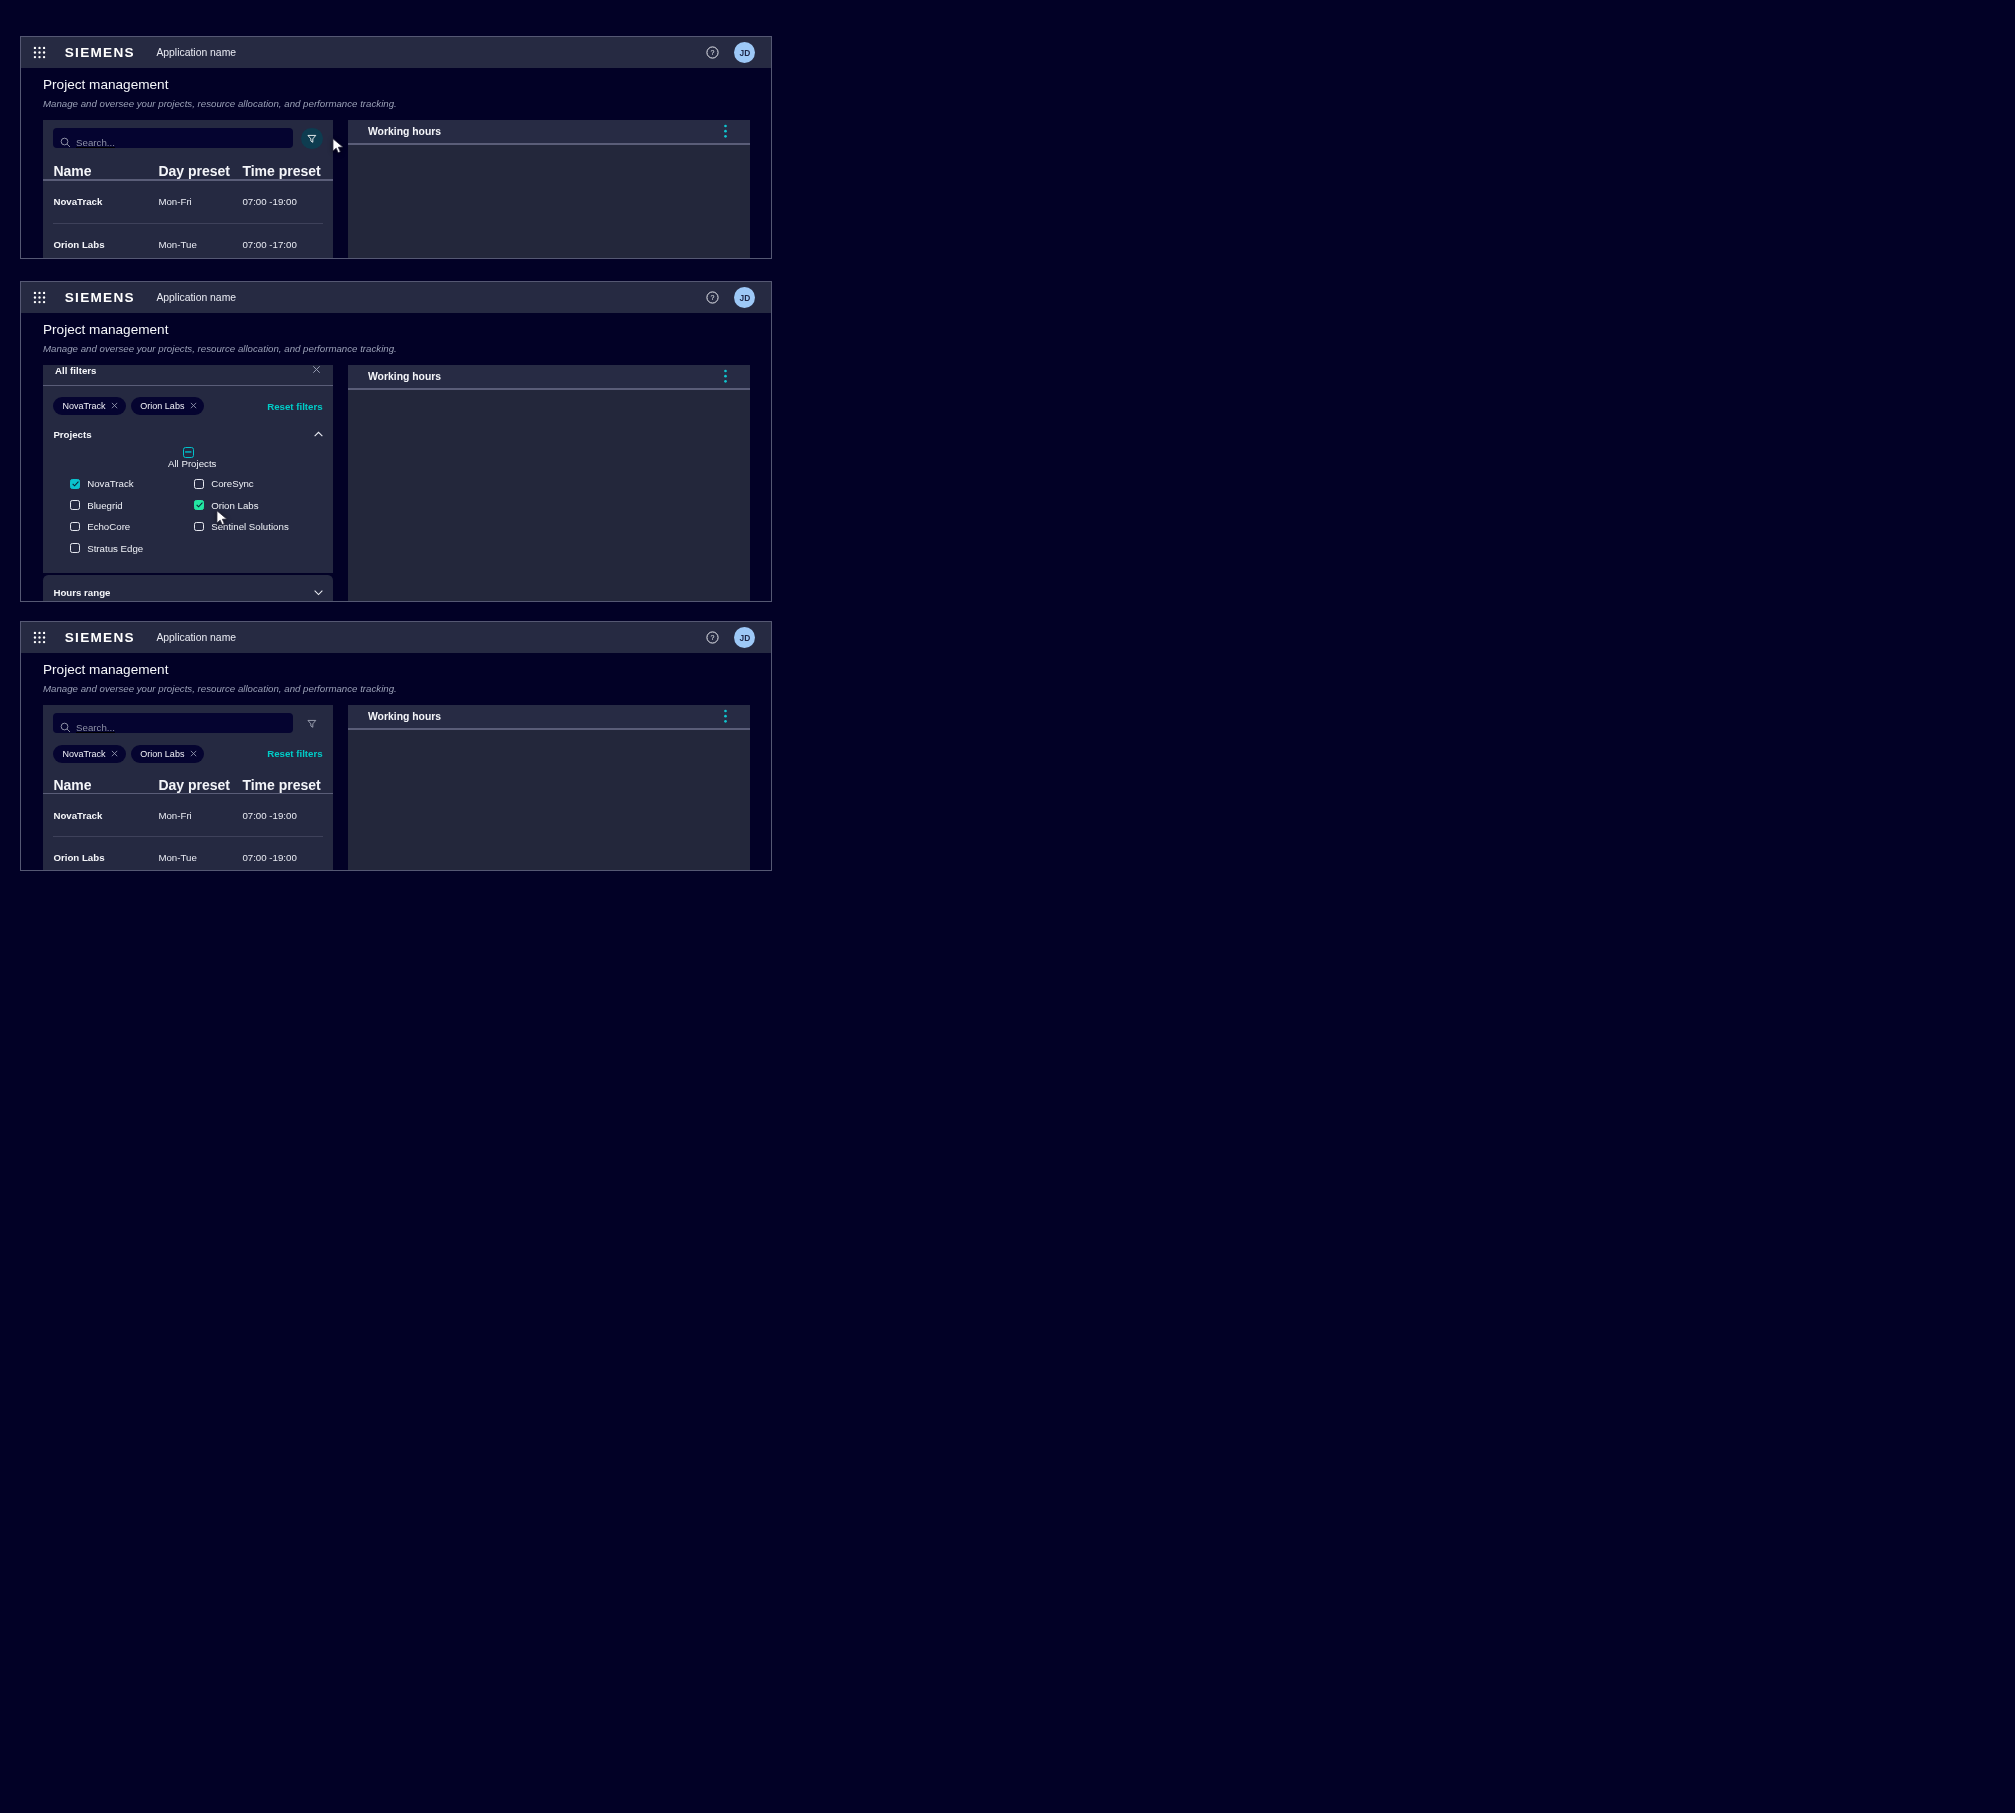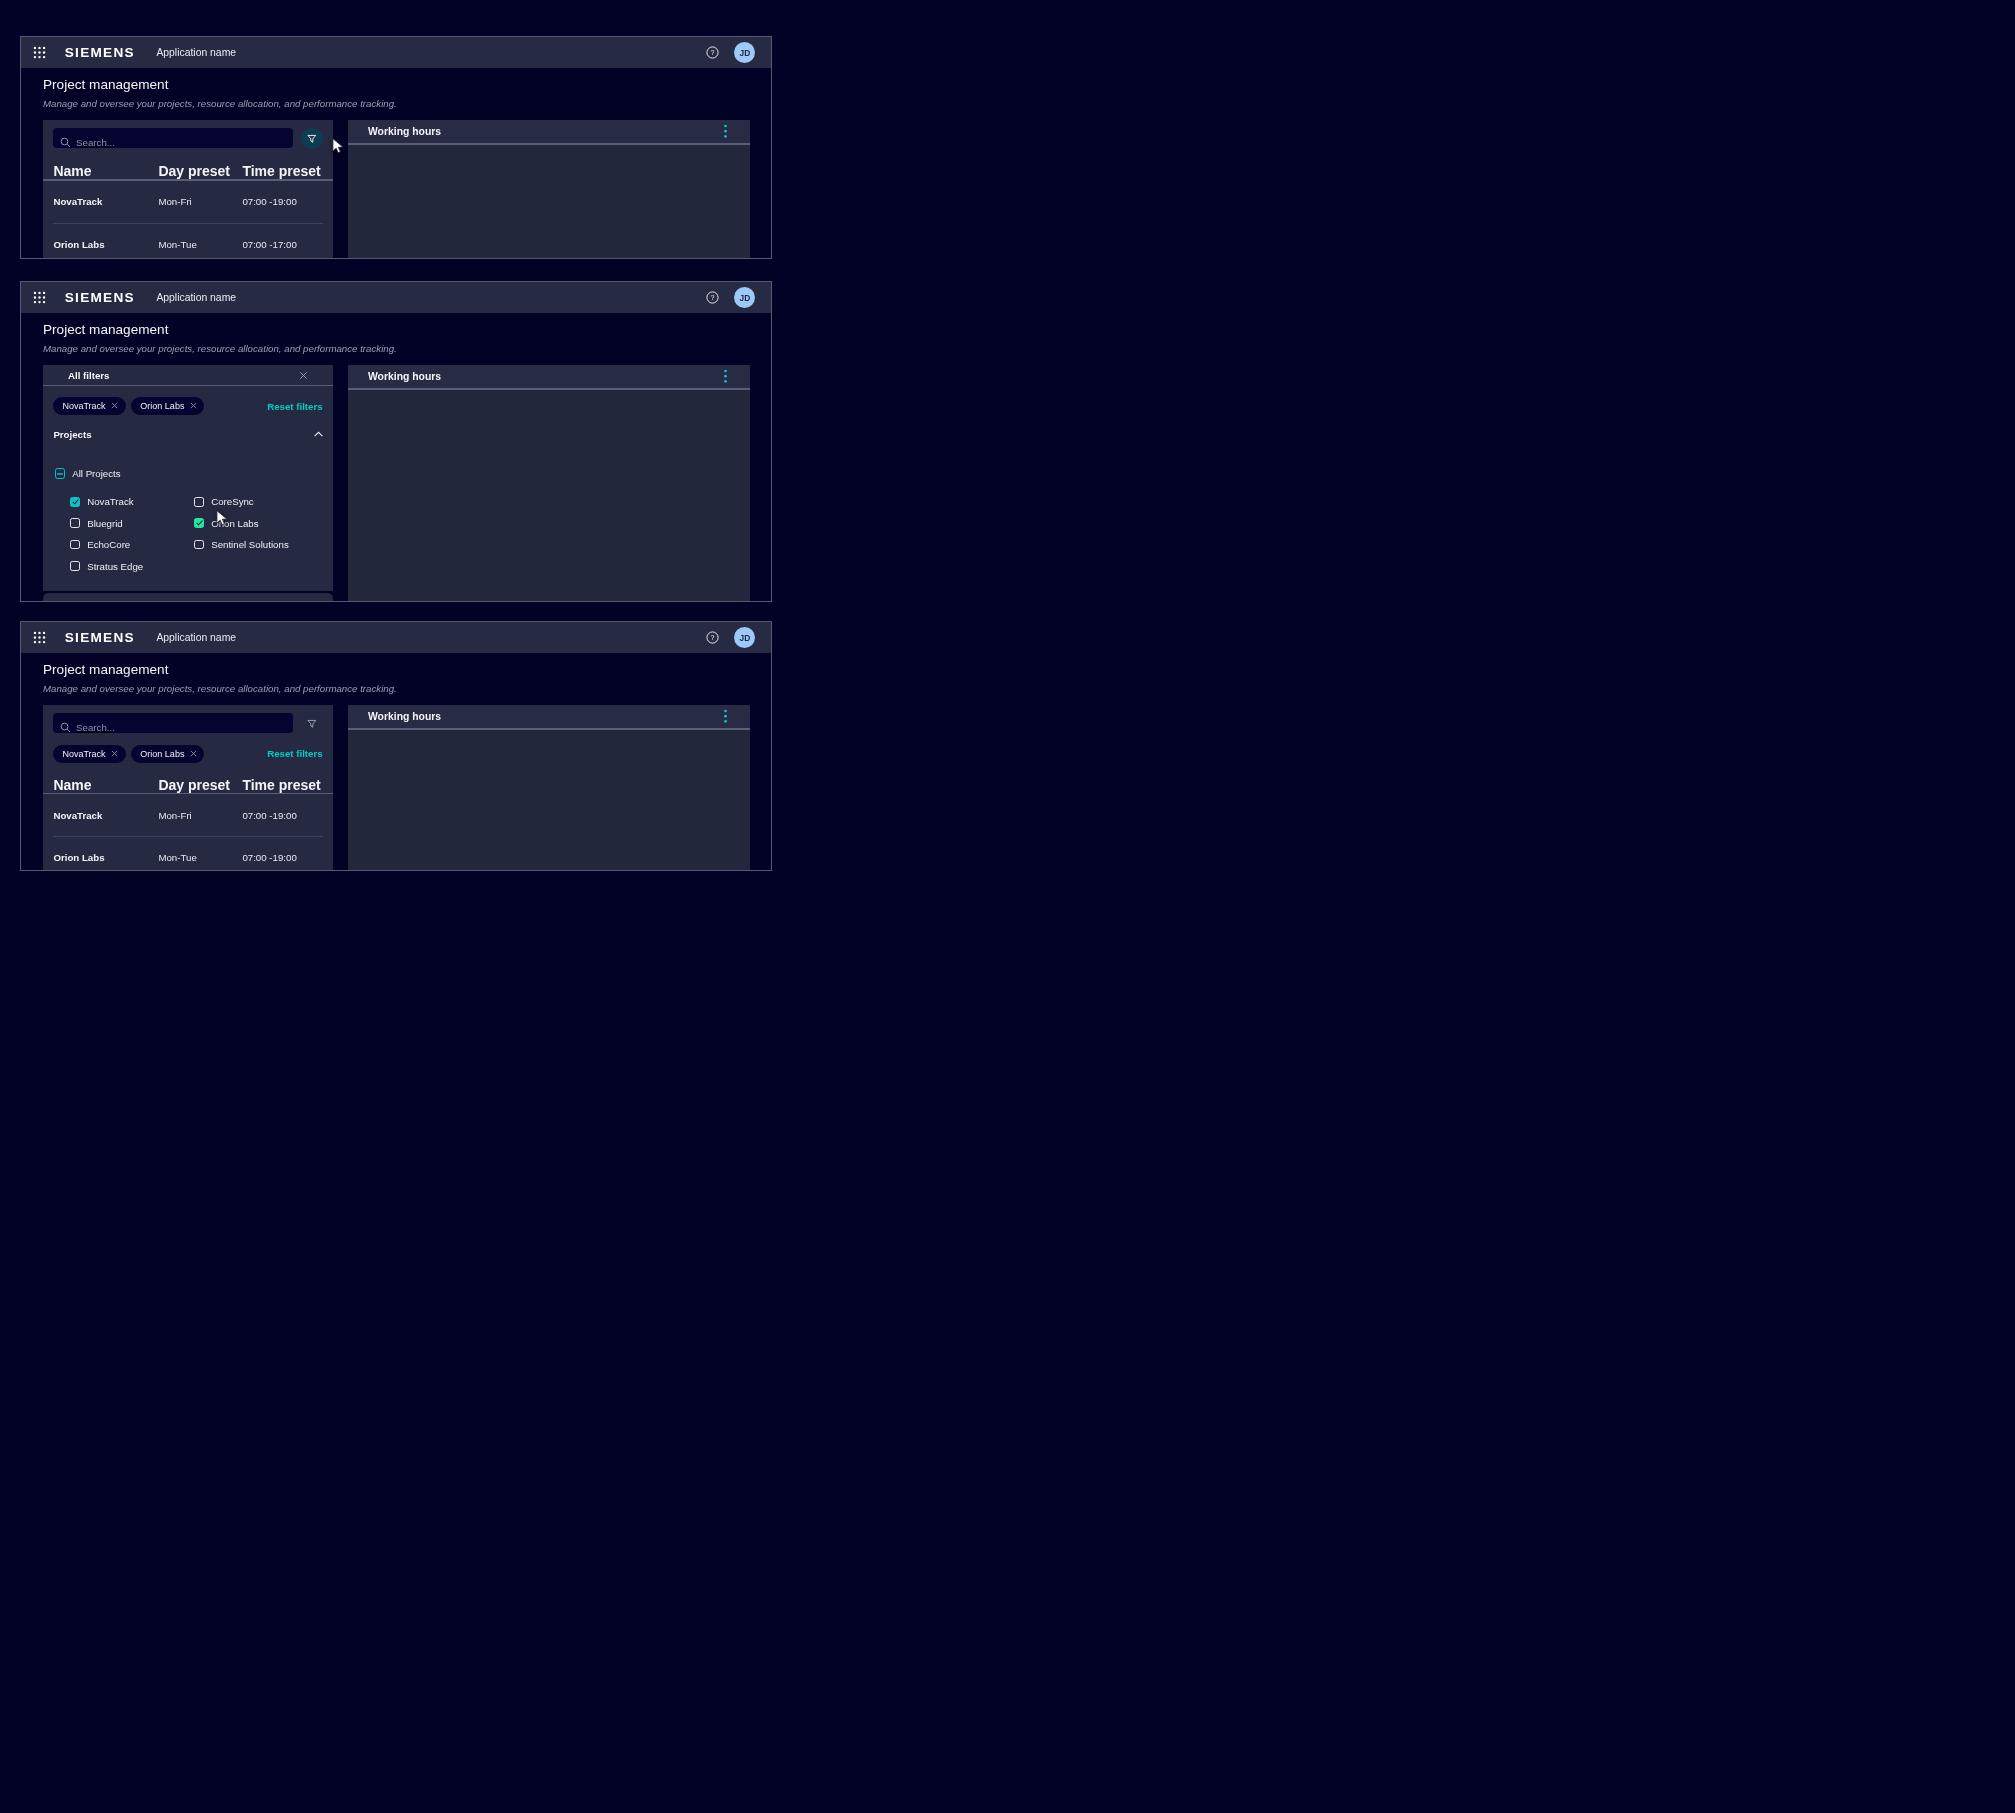--- a/index.html
+++ b/index.html
@@ -56,29 +56,29 @@
   
   .wh-card { flex:1; }
   .wh-head { height:23.4px; background:#272b44; display:flex; align-items:center; padding:0 20px; }
   .wh-title { color:#f4f5f9; font-size:10.4px; font-weight:700; }
   .wh-kebab { margin-left:auto; display:flex; }
   .wh-div { height:1.9px; background:#5a5d78; }
   .wh-body { background:#23273b; }
   .wh-tall { height:221px; }  .wh-tall2 { height:221px; }
 
   
-  .af-head { height:21.4px; display:flex; align-items:center; padding:0 25px; border-bottom:1.3px solid #5a5d78; }
+  .af-head { height:21.4px; display:flex; align-items:flex-start; padding:0 12px; border-bottom:1.3px solid #5a5d78; }
   .af-title { color:#f4f5f9; font-size:9.7px; font-weight:700; }
   .af-close { margin-left:auto; display:flex; cursor:pointer; }
   .af-pad { padding:0 10.4px 14.3px 10.4px; }
   .sec-head { display:flex; align-items:center; margin-top:10.4px; height:18px; }
   .sec-title { color:#f4f5f9; font-size:9.7px; font-weight:700; }
   .sec-chev { margin-left:auto; display:flex; }
   .cb-row { display:flex; align-items:center; height:17px; cursor:pointer; }
-  .all-proj { margin-top:22px; padding-left:1.3px; }
+  .all-proj { margin-top:4px; padding-left:1.3px;flex-direction:column; }
   .proj-grid { margin-top:9px; padding-left:17px; display:grid; grid-template-columns:124px 1fr; grid-auto-rows:21.4px; align-items:center; }
   .cb { width:9.7px; height:9.7px; border:1px solid #e6e8f0; border-radius:2.3px; flex:none; display:flex; align-items:center; justify-content:center; background:transparent; }
   .cb.checked { background:#0bc2cd; border-color:#0bc2cd; }
   .cb.checked.green { background:#23e6a2; border-color:#23e6a2; }
   .cb.indet { width:10.4px; height:10.4px; border-color:#00c3cc; border-radius:2.6px; }
   .cb-label { color:#eef0f6; font-size:9.7px; margin-left:7.1px; }
   .hours-bar { margin-top:1.9px; background:#252941; border-radius:5.2px 5.2px 0 0; height:36px; display:flex; align-items:center; padding:0 10.4px; }
 
   .cursor { position:absolute; z-index:50; filter:drop-shadow(0 1.3px 1.9px rgba(0,0,0,.55)); }
 </style>

